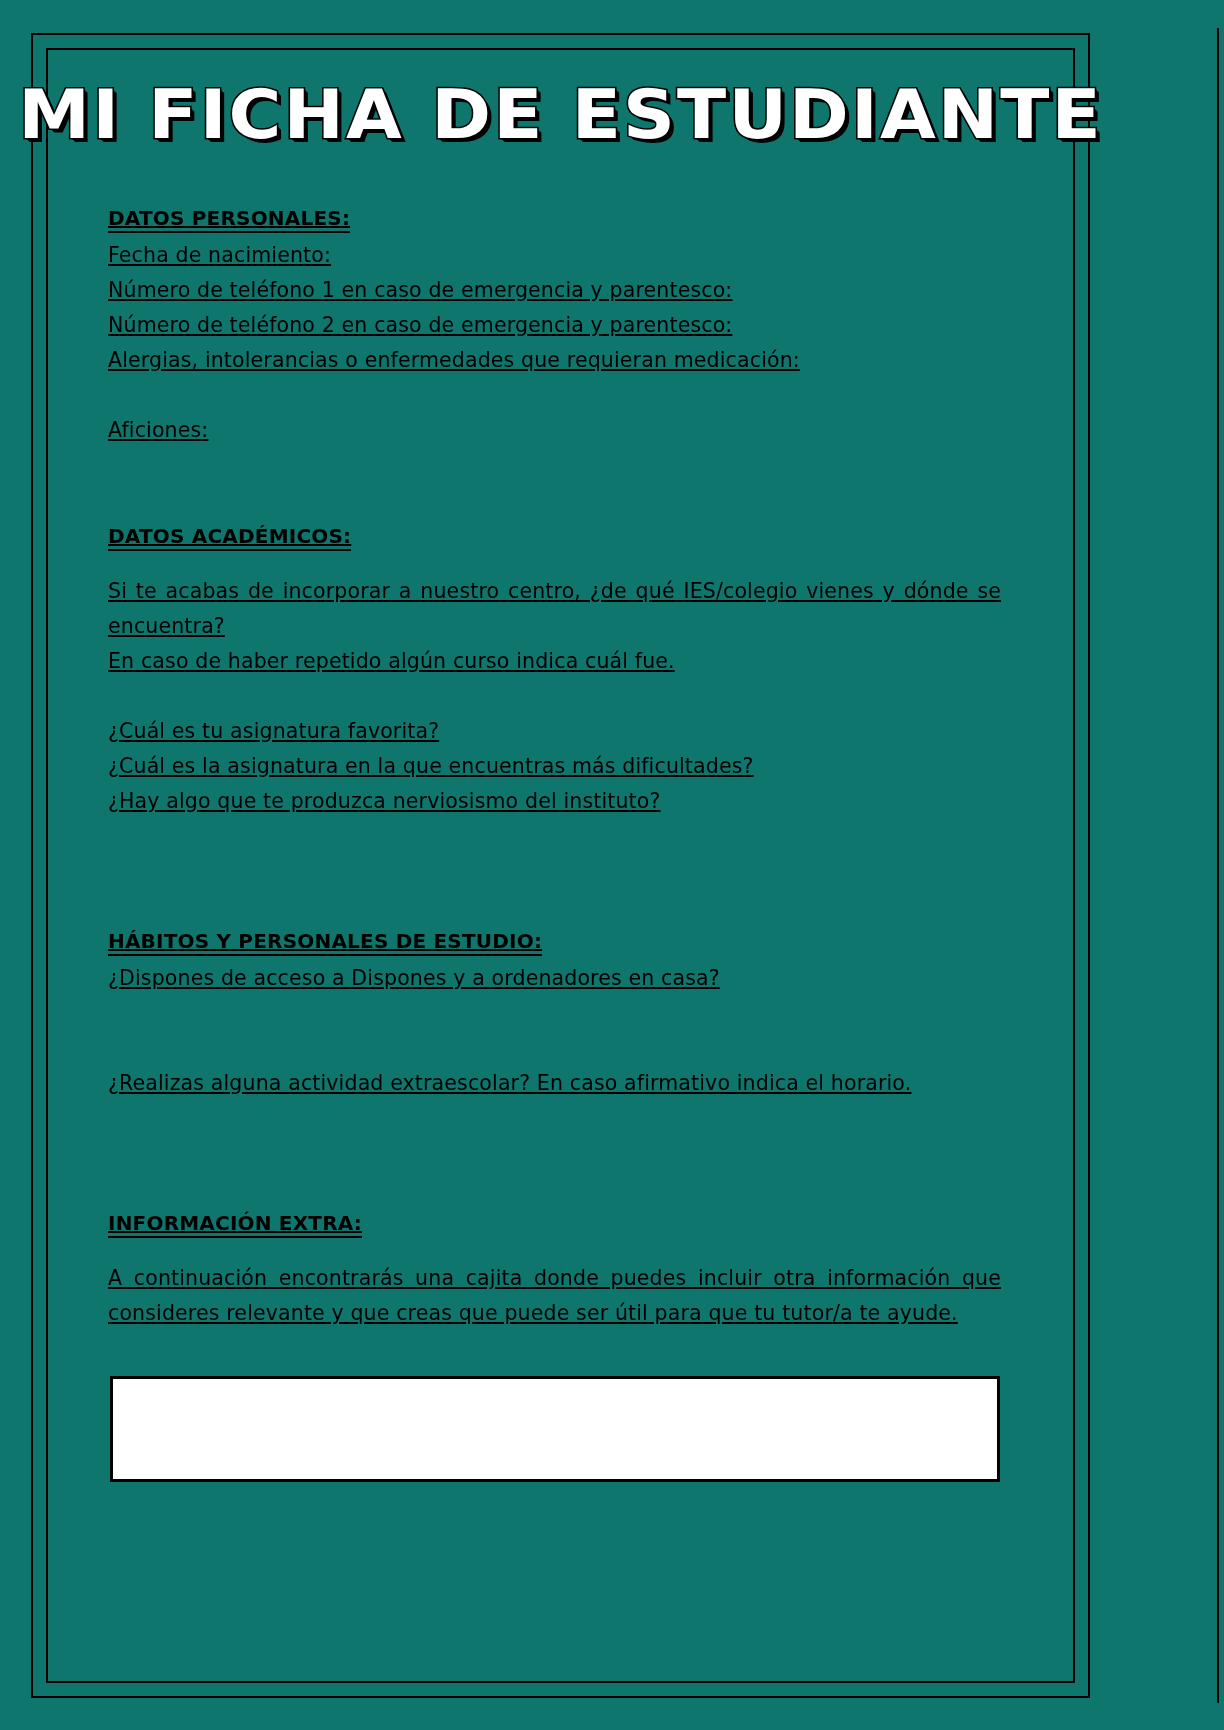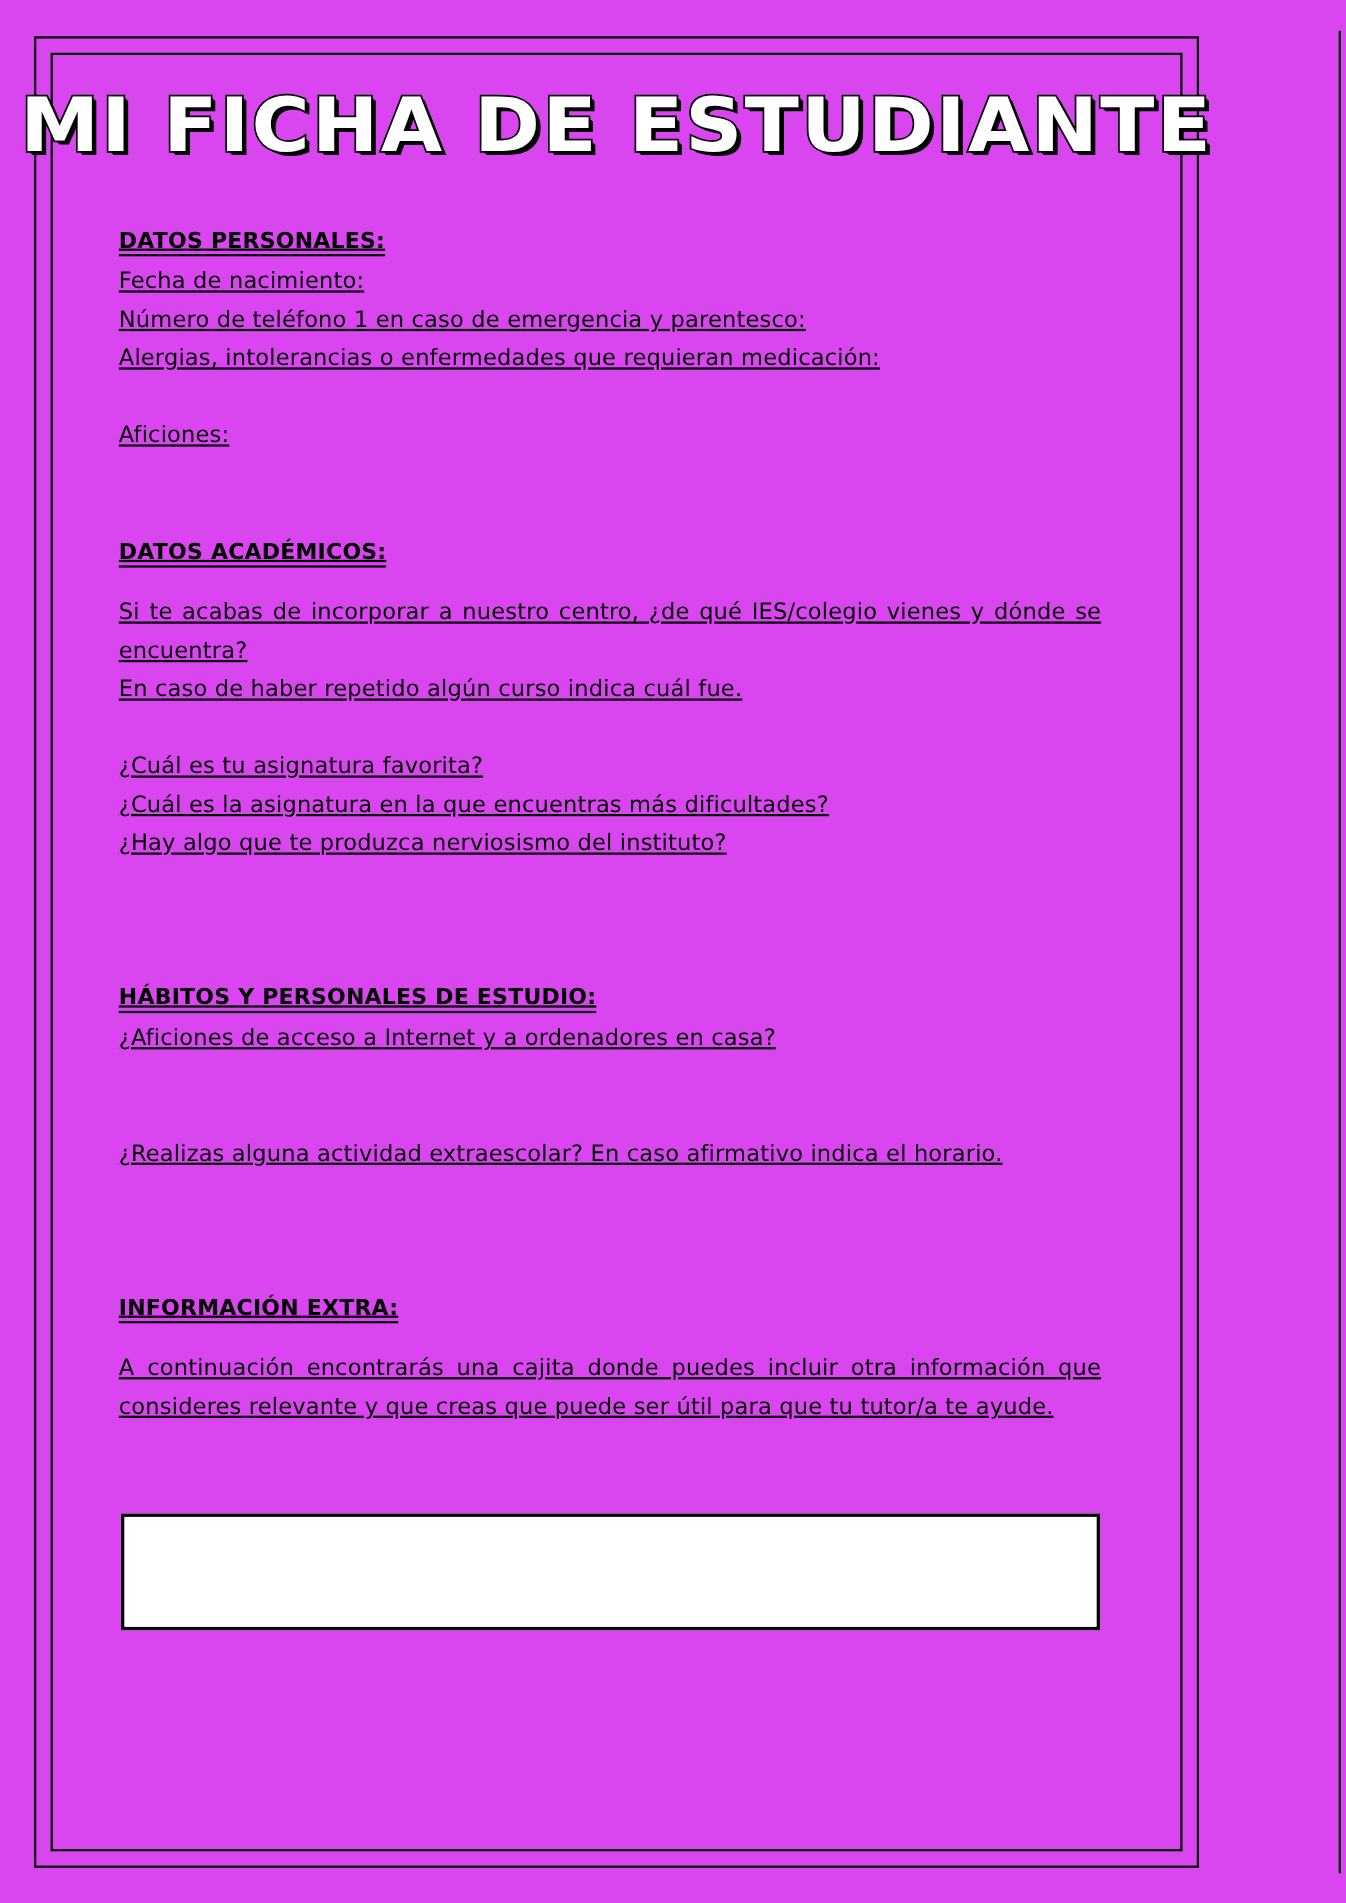--- a/index.html
+++ b/index.html
@@ -16,21 +16,21 @@
     overflow: hidden;
   }
 
   
   .page {
     position: absolute;
     left: 0;
     top: 0;
     width: 1224px;
     height: 1730px;
-    background: #d946ef;
+    background: #0f766e;
     box-sizing: border-box;
   }
 
   .frame-outer {
     position: absolute;
     left: 31px;
     top: 33px;
     width: 1059px;
     height: 1665px;
     border: 2px solid #000;
@@ -153,38 +153,39 @@
 
   <div class="title-wrap">
     <span class="title">MI FICHA DE ESTUDIANTE</span>
   </div>
 
   <div class="content">
 
     <div class="heading"><span class="u">DATOS PERSONALES:</span></div>
     <div class="line">Fecha de nacimiento:</div>
     <div class="line">Número de teléfono 1 en caso de emergencia y parentesco:</div>
+    <div class="line">Número de teléfono 2 en caso de emergencia y parentesco:</div>
     <div class="line">Alergias, intolerancias o enfermedades que requieran medicación:</div>
     <div class="gap-sm"></div>
     <div class="line">Aficiones:</div>
 
     <div class="gap-md"></div>
 
     <div class="heading"><span class="u">DATOS ACADÉMICOS:</span></div>
     <div class="para">Si te acabas de incorporar a nuestro centro, ¿de qué IES/colegio vienes y dónde se encuentra?</div>
     <div class="line">En caso de haber repetido algún curso indica cuál fue.</div>
     <div class="gap-sm"></div>
     <div class="line">¿Cuál es tu asignatura favorita?</div>
     <div class="line">¿Cuál es la asignatura en la que encuentras más dificultades?</div>
     <div class="line">¿Hay algo que te produzca nerviosismo del instituto?</div>
 
     <div class="gap-lg"></div>
 
     <div class="heading"><span class="u">HÁBITOS Y PERSONALES DE ESTUDIO:</span></div>
-    <div class="line">¿Aficiones de acceso a Internet y a ordenadores en casa?</div>
+    <div class="line">¿Dispones de acceso a Dispones y a ordenadores en casa?</div>
     <div class="gap-sm"></div>
     <div class="gap-sm"></div>
     <div class="line">¿Realizas alguna actividad extraescolar? En caso afirmativo indica el horario.</div>
 
     <div class="gap-lg"></div>
 
     <div class="heading"><span class="u">INFORMACIÓN EXTRA:</span></div>
     <div class="para">A continuación encontrarás una cajita donde puedes incluir otra información que consideres relevante y que creas que puede ser útil para que tu tutor/a te ayude.</div>
 
   </div>

